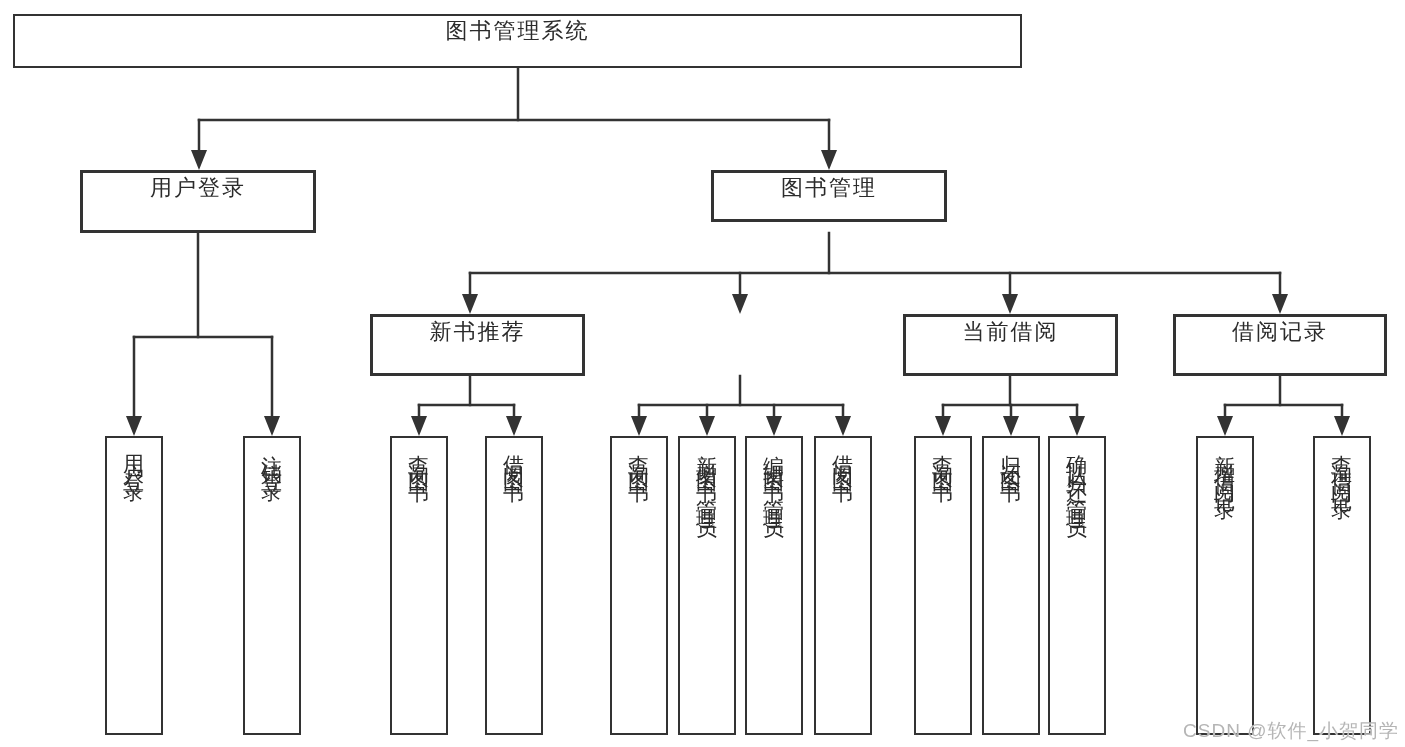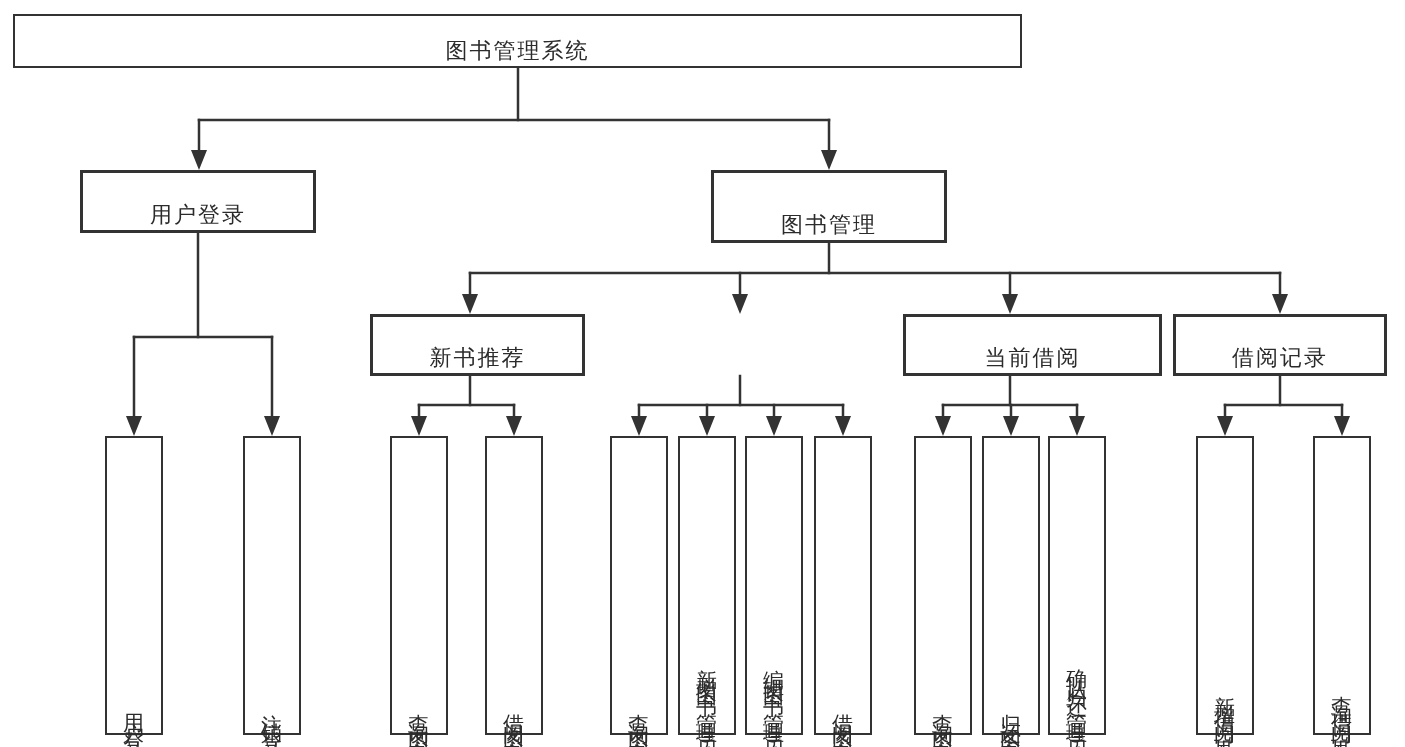--- a/index.html
+++ b/index.html
@@ -18,21 +18,21 @@
   }
   .canvas{position:relative;width:1405px;height:747px;background:var(--background);}
   .connectors{position:absolute;left:0;top:0;width:1405px;height:747px;}
   .connectors line{stroke:var(--line);stroke-width:2.5;stroke-linecap:square;}
   .connectors polygon{fill:var(--line);}
   .node{
     position:absolute;
     box-sizing:border-box;
     background:#ffffff;
     border:3px solid var(--box_border);
-    display:flex;align-items:flex-end;justify-content:center;
+    display:flex;align-items:flex-start;justify-content:center;
     color:var(--text);
   }
   .node.root{border-width:2.5px;}
   .lbl{
     font-size:22px;
     letter-spacing:2px;
     color:var(--text);
     white-space:nowrap;
   }
   .node.leaf{top:436px;width:58px;height:299px;border-width:2.5px;}
@@ -120,28 +120,28 @@
     <polygon points="1334,416 1350,416 1342,436"></polygon>
   </svg>
 
   <div class="node root" style="left:13px;top:14px;width:1009px;height:54px">
     <span class="lbl">图书管理系统</span>
   </div>
 
   <div class="node" style="left:80px;top:170px;width:236px;height:63px">
     <span class="lbl">用户登录</span>
   </div>
-  <div class="node" style="left:711px;top:170px;width:236px;height:73px">
+  <div class="node" style="left:711px;top:170px;width:236px;height:52px">
     <span class="lbl">图书管理</span>
   </div>
 
   <div class="node" style="left:370px;top:314px;width:215px;height:62px">
     <span class="lbl">新书推荐</span>
   </div>
-  <div class="node" style="left:903px;top:314px;width:259px;height:62px">
+  <div class="node" style="left:903px;top:314px;width:215px;height:62px">
     <span class="lbl">当前借阅</span>
   </div>
   <div class="node" style="left:1173px;top:314px;width:214px;height:62px">
     <span class="lbl">借阅记录</span>
   </div>
 
   <div class="node leaf" style="left:105px">
     <span class="lbl-v">用户登录</span>
   </div>
   <div class="node leaf" style="left:243px">
@@ -178,13 +178,14 @@
     <span class="lbl-v">确认归还（管理员）</span>
   </div>
 
   <div class="node leaf" style="left:1196px">
     <span class="lbl-v">新增借阅记录</span>
   </div>
   <div class="node leaf" style="left:1313px">
     <span class="lbl-v">查询借阅记录</span>
   </div>
 
+  <div class="watermark">CSDN @软件_小贺同学</div>
 </div>
 
 </body></html>

